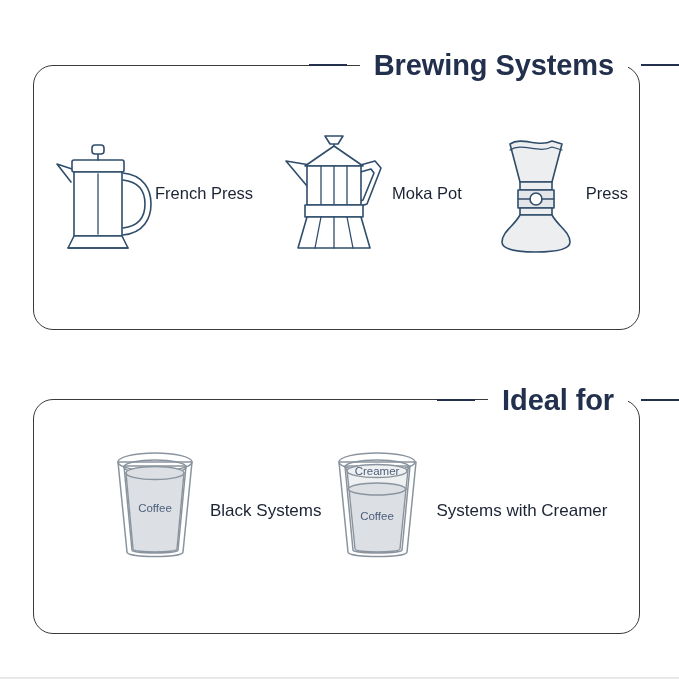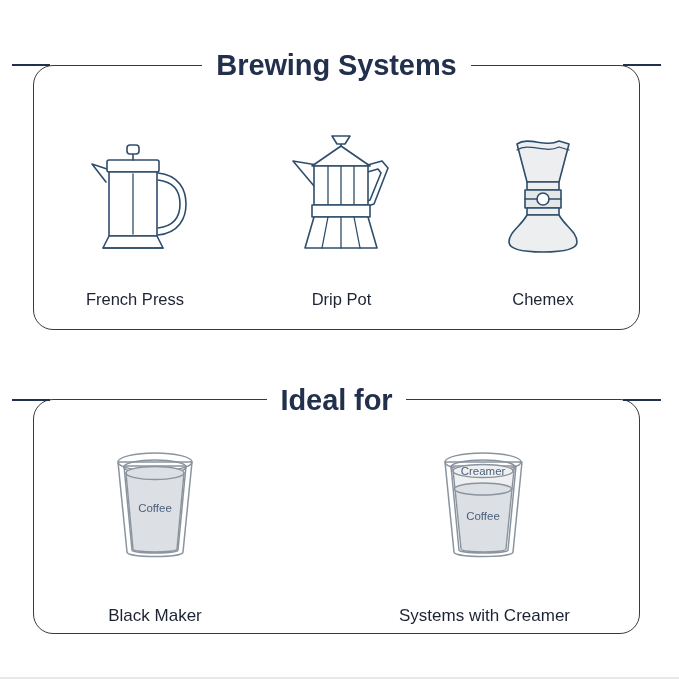--- a/index.html
+++ b/index.html
@@ -46,24 +46,24 @@
     left: 33px;
     top: 399px;
     width: 607px;
     height: 235px;
   }
 
   
   .heading-wrap {
     position: absolute;
     left: 0;
-    right: 18px;
+    right: 0;
     display: flex;
     align-items: center;
-    justify-content: space-between;
+    justify-content: flex-end;
     gap: 13px;
     pointer-events: none;
     margin-left: 12px;
   }
   #heading-brewing { top: 46px; }
   #heading-ideal   { top: 381px; }
 
   .heading-rule {
     height: 2px;
     width: 38px;
@@ -95,23 +95,22 @@
   }
   #items-ideal {
     left: 100px;
     top: 440px;
     width: 470px;
     justify-content: space-between;
   }
 
   .item {
     display: flex;
-    flex-direction: column;
+    flex-direction: row;
     align-items: center;
-    gap: 24px;
   }
   .item .art {
     display: block;
   }
   .item-label {
     margin-top: 11px;
     font-size: 16.5px;
     color: #1c2333;
     white-space: nowrap;
     text-align: center;
@@ -224,38 +223,38 @@
         <path class="fillwhite" d="M57 26 L86 46 L28 46 Z"></path>
 
         <path class="fillwhite" d="M30 46 L84 46 L84 85 L30 85 Z"></path>
         <path class="ln thin" d="M44 46 L44 85 M57 46 L57 85 M70 46 L70 85"></path>
 
         <rect class="fillwhite" x="28" y="85" width="58" height="12"></rect>
 
         <path class="fillwhite" d="M30 97 L84 97 L93 128 L21 128 Z"></path>
         <path class="ln thin" d="M44 97 L38 128 M57 97 L57 128 M70 97 L76 128"></path>
       </svg>
-      <div class="item-label">Drip Pot</div>
+      <div class="item-label">Moka Pot</div>
     </div>
 
     <div class="item">
       <svg class="art" width="100" height="135" viewBox="0 0 100 135">
 
         <path class="fillgray" d="M24 24 C36 16 52 28 66 21 L76 24 L66 62 L34 62 L24 24 Z"></path>
         <path class="ln thin" d="M24 30 C36 22 52 34 66 27 L76 30"></path>
 
         <path class="fillgray" d="M34 62 L66 62 L66 70 L34 70 Z"></path>
         <rect class="fillgray2" x="32" y="70" width="36" height="18"></rect>
         <path class="fillgray" d="M34 88 L66 88 L66 95 L34 95 Z"></path>
         <circle class="fillwhite" cx="50" cy="79" r="6"></circle>
         <path class="ln thin" d="M32 79 L44 79 M56 79 L68 79"></path>
 
         <path class="fillgray" d="M34 95 L66 95 C72 106 84 112 84 122 C84 129 70 132 50 132 C30 132 16 129 16 122 C16 112 28 106 34 95 Z"></path>
       </svg>
-      <div class="item-label">Chemex</div>
+      <div class="item-label">Press</div>
     </div>
 
 
   </div>
 
   <div class="card" id="card-ideal"></div>
 
   <div class="heading-wrap" id="heading-ideal">
     <span class="heading-rule"></span>
     <span class="heading-text">Ideal for</span>
@@ -271,21 +270,21 @@
 
         <path class="glass" d="M24 26 L86 26 L78 110 C78 114 32 114 32 110 Z"></path>
 
         <path class="cupfill" d="M26 33 L84 33 L77 109 C77 113 33 113 33 109 Z"></path>
 
         <ellipse class="glass" cx="55" cy="22" rx="37" ry="9"></ellipse>
         <ellipse class="glass" cx="55" cy="27" rx="31" ry="7"></ellipse>
         <ellipse class="cupfill" cx="55" cy="33" rx="29" ry="6.5"></ellipse>
         <text class="cup-text" x="55" y="72" text-anchor="middle">Coffee</text>
       </svg>
-      <div class="item-label">Black Maker</div>
+      <div class="item-label">Black Systems</div>
     </div>
 
     <div class="item">
       <svg class="art" width="115" height="125" viewBox="0 0 115 125">
 
         <path class="glass" d="M18 22 L95 22 L86 112 C86 118 27 118 27 112 Z"></path>
         <path class="glass" d="M24 26 L89 26 L81 110 C81 114 32 114 32 110 Z"></path>
 
         <path class="creamfill" d="M26 30 L87 30 L85 49 L28 49 Z"></path>
 

